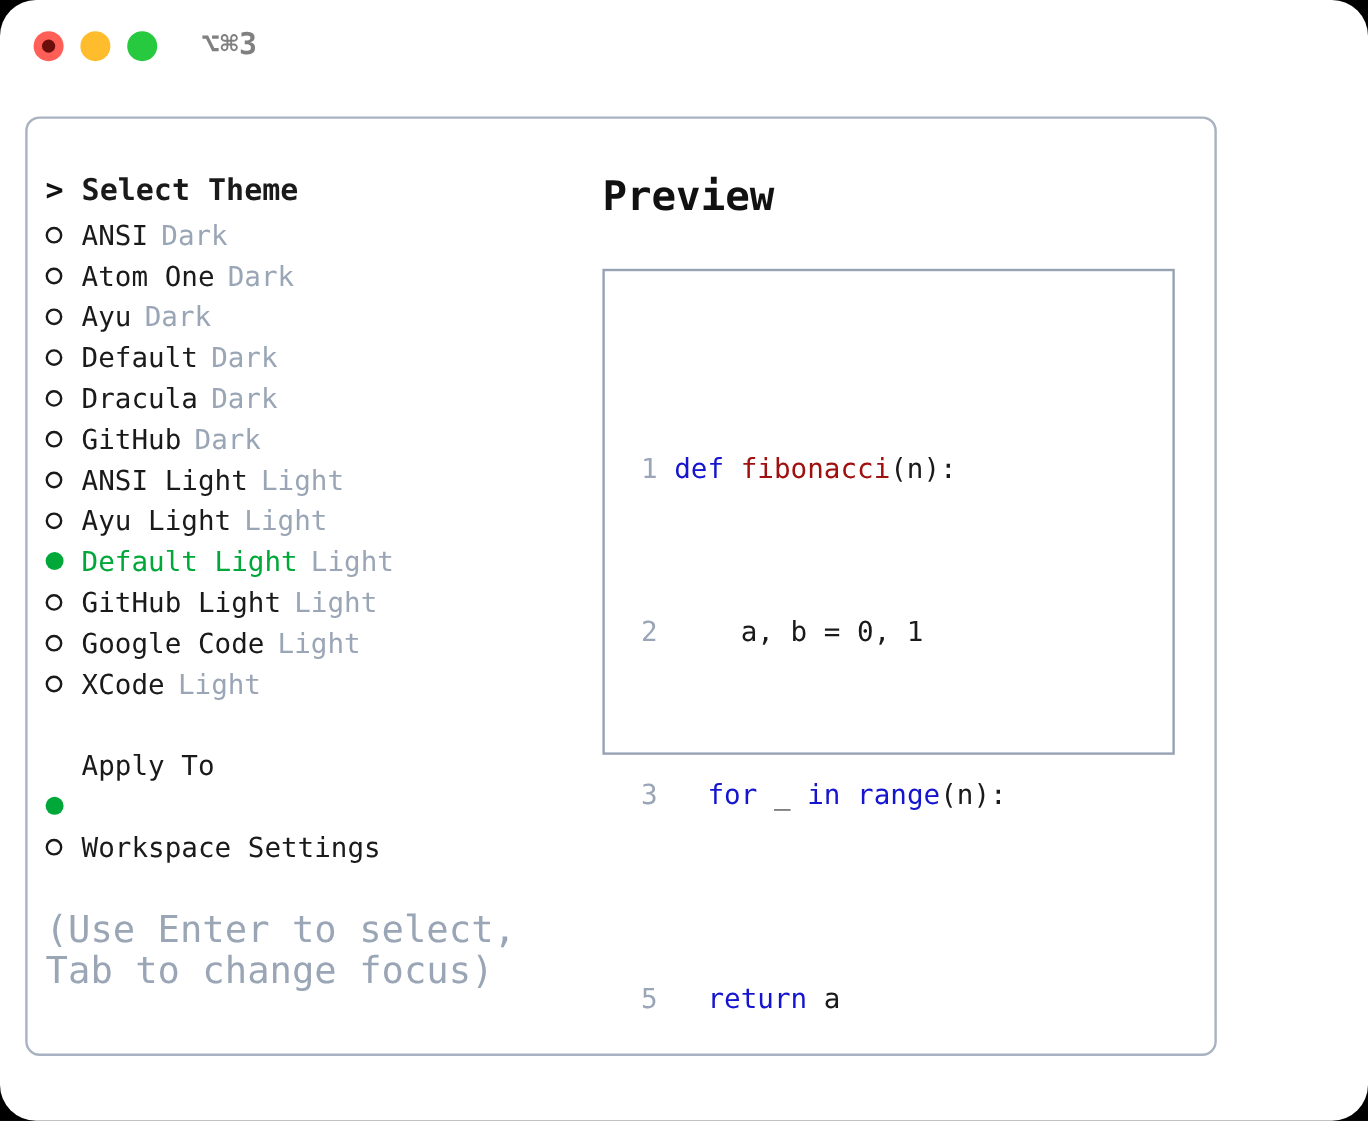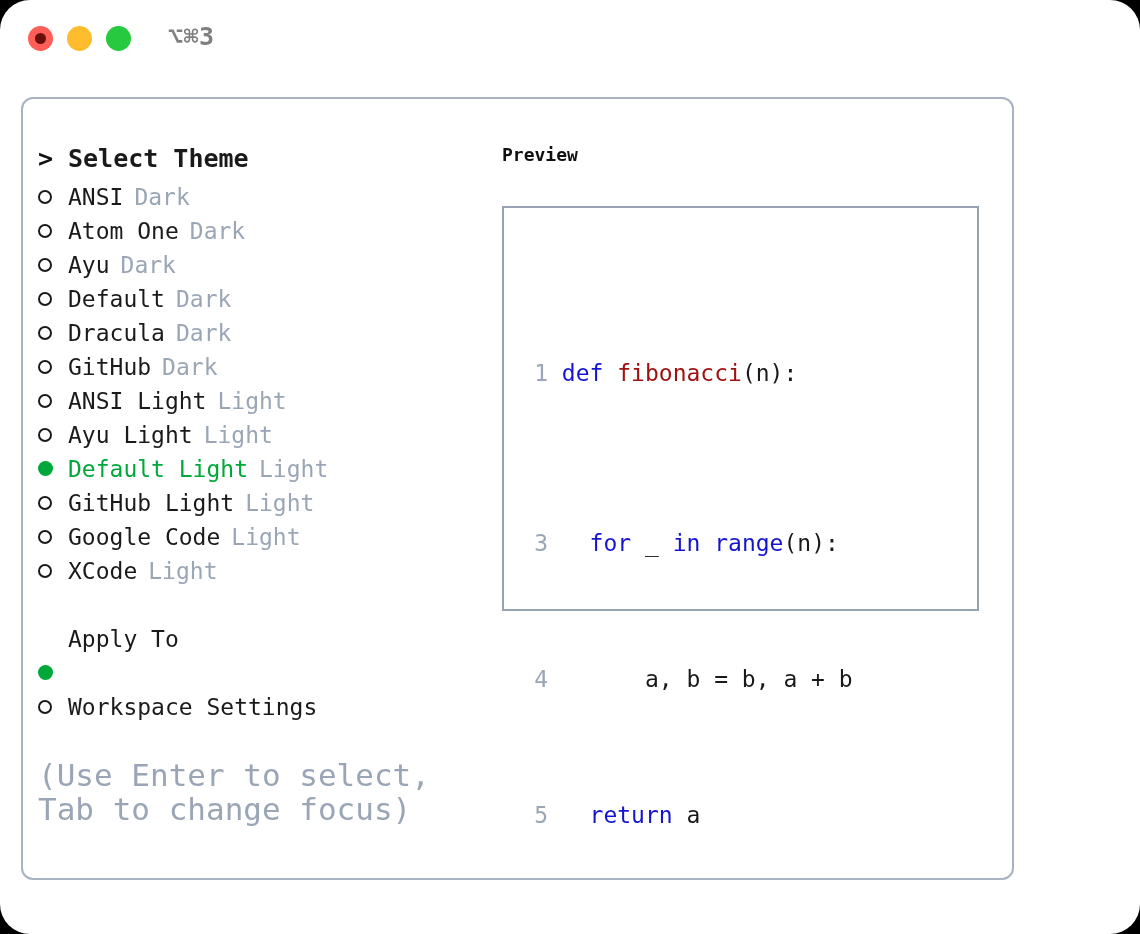--- a/index.html
+++ b/index.html
@@ -154,29 +154,29 @@
   }
 
   
   #right-col {
     position: absolute;
     left: 479px;
     top: 45px;
     width: 500px;
   }
   #preview-title {
-    font-size: 18px;
+    font-size: 34px;
     font-weight: bold;
     color: #111111;
     height: 40px;
   }
   #preview-box {
     position: absolute;
     left: 0px;
-    top: 62px;
+    top: 80px;
     width: 477px;
     height: 405px;
     border: 2px solid #97a2b3;
     box-sizing: border-box;
     background: #ffffff;
     padding-left: 13px;
   }
   #code {
     position: absolute;
     left: 18px;
@@ -307,24 +307,24 @@
     </div>
 
     <div id="right-col">
       <div id="preview-title">Preview</div>
 
       <div id="preview-box">
         <div id="code">
 
           <div class="cline"><span class="ln">1</span><span class="plain"> </span><span class="kw">def </span><span class="fn">fibonacci</span><span class="plain">(n):</span></div>
 
+          <div class="cline"><span class="ln">2</span><span class="plain"> </span><span class="plain">    a, b = 0, 1</span></div>
 
           <div class="cline"><span class="ln">3</span><span class="plain"> </span><span class="plain">  </span><span class="kw">for</span><span class="plain"> _ </span><span class="kw">in</span><span class="plain"> </span><span class="kw">range</span><span class="plain">(n):</span></div>
 
-          <div class="cline"><span class="ln">4</span><span class="plain"> </span><span class="plain">      a, b = b, a + b</span></div>
 
           <div class="cline"><span class="ln">5</span><span class="plain"> </span><span class="plain">  </span><span class="kw">return</span><span class="plain"> a</span></div>
 
           
 
           
 
           
 
           

